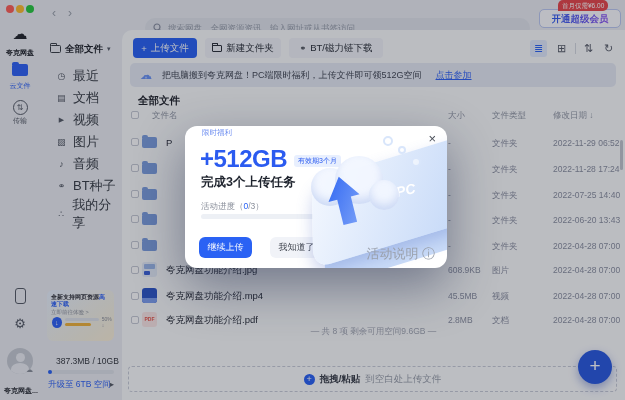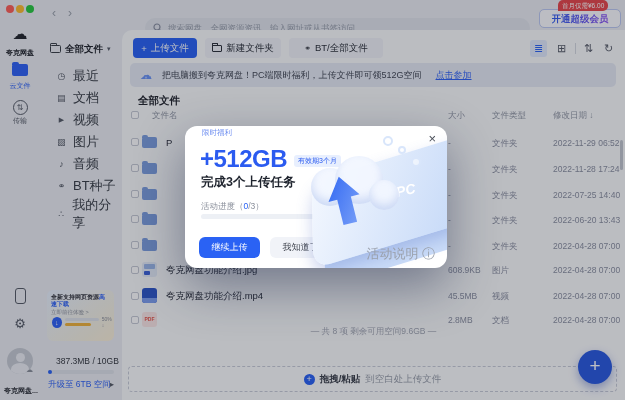--- a/index.html
+++ b/index.html
@@ -109,21 +109,21 @@
   .scrim{position:absolute;inset:0;background:rgba(15,20,35,.27);z-index:40}
   .modal{position:absolute;left:185px;top:126px;width:262px;height:142px;border-radius:12px;background:#fff;z-index:50;box-shadow:0 18px 50px rgba(25,35,70,.45);overflow:hidden}
   .m-tag{position:absolute;left:17px;top:2px;font-size:7.5px;color:#6b8cf0}
   .m-headline{position:absolute;left:15px;top:19px;font-size:24px;font-weight:800;color:#2b5bf0;letter-spacing:-.5px}
   .m-validity{position:absolute;left:109px;top:29px;padding:1px 4px;border-radius:3px;background:#e8effe;font-size:7px;color:#2b5bf0}
   .m-sub{position:absolute;left:16px;top:48px;font-size:12.5px;font-weight:700;color:#1f242e}
   .m-progress-label{position:absolute;left:16px;top:75px;font-size:8.5px;color:#8a8f9b}
   .m-progress-label .cur{color:#2a62f4}
   .m-bar{position:absolute;left:16px;top:88px;width:117px;height:5px;border-radius:3px;background:#edf0f5}
   .m-bar i{display:block;height:5px;border-radius:3px;background:#2a62f4}
-  .m-btn{position:absolute;top:111px;width:61px;height:21px;border-radius:6px;font-size:9px;line-height:21px;text-align:center}
+  .m-btn{position:absolute;top:111px;width:53px;height:21px;border-radius:6px;font-size:9px;line-height:21px;text-align:center}
   .m-btn-primary{left:14px;background:#2a62f4;color:#fff}
   .m-btn-ghost{left:85px;background:#f1f3f8;color:#40454f}
   .m-close{position:absolute;right:11px;top:6px;font-size:13px;color:#4a4f59;line-height:14px}
   .m-note{position:absolute;right:12px;bottom:5px;font-size:13px;color:#9aa0ab}
   .illus{position:absolute;right:0;top:0;width:152px;height:142px;overflow:hidden}
   .panelA{position:absolute;left:14px;top:34px;width:160px;height:84px;border-radius:18px;background:linear-gradient(115deg,#f1f6fe 5%,#c7daf8 95%);transform:rotate(-17deg) skewX(-16deg);box-shadow:0 8px 16px rgba(80,110,200,.30)}
   .panelB{position:absolute;left:26px;top:52px;width:160px;height:84px;border-radius:18px;background:#9ec0f3;transform:rotate(-17deg) skewX(-16deg);opacity:.55}
   .pc-label{position:absolute;right:32px;top:56px;color:#fff;font-weight:700;font-style:italic;font-size:14px;transform:rotate(-13deg)}
   .cl{position:absolute;border-radius:50%;background:rgba(242,247,255,.94);box-shadow:inset 0 -5px 9px rgba(150,175,230,.4)}
   .c1{left:16px;top:42px;width:38px;height:38px}
@@ -240,21 +240,21 @@
   <div class="btn btn-primary">
     <span>+</span>
       <span>上传文件</span>
   </div>
   <div class="btn btn-light btn-newfolder">
     <span class="mini-folder"></span>
       <span>新建文件夹</span>
   </div>
   <div class="btn btn-light btn-bt">
     <span style="font-size:8px">⚭</span>
-      <span>BT/全部文件</span>
+      <span>BT/磁力链下载</span>
   </div>
   <div class="view-ic active" style="left:530px"><span>≣</span></div>
   <div class="view-ic" style="left:553px"><span>⊞</span></div>
   <div class="tool-divider"></div>
   <div class="view-ic" style="left:580px"><span>⇅</span></div>
   <div class="view-ic" style="left:600px"><span>↻</span></div>
 
   <div class="banner">
     <span class="banner-ic">☁<span class="up">↑</span></span>
     <span class="txt">把电脑搬到夸克网盘！PC端限时福利，上传文件即可领512G空间</span>
@@ -313,20 +313,21 @@
 
   <span class="cb" style="left:131px;top:292px"></span>
   <span class="thumb-vid" style="top:288px"></span>
   <span class="row-name" style="top:290px">夸克网盘功能介绍.mp4</span>
   <span class="row-size" style="top:291px">45.5MB</span>
   <span class="row-type" style="top:291px">视频</span>
   <span class="row-date" style="top:291px">2022-04-28 07:00</span>
 
   <span class="cb" style="left:131px;top:316px"></span>
   <span class="thumb-pdf" style="top:312px">PDF</span>
+  <span class="row-name" style="top:314px">夸克网盘功能介绍.pdf</span>
   <span class="row-size" style="top:315px">2.8MB</span>
   <span class="row-type" style="top:315px">文档</span>
   <span class="row-date" style="top:315px">2022-04-28 07:00</span>
 
   <div class="list-footer">— 共 8 项 剩余可用空间9.6GB —</div>
   <div class="scrollbar"></div>
 
   <div class="upload-strip">
     <span class="plus-circle">+</span>
     <span class="b">拖拽/粘贴</span>

